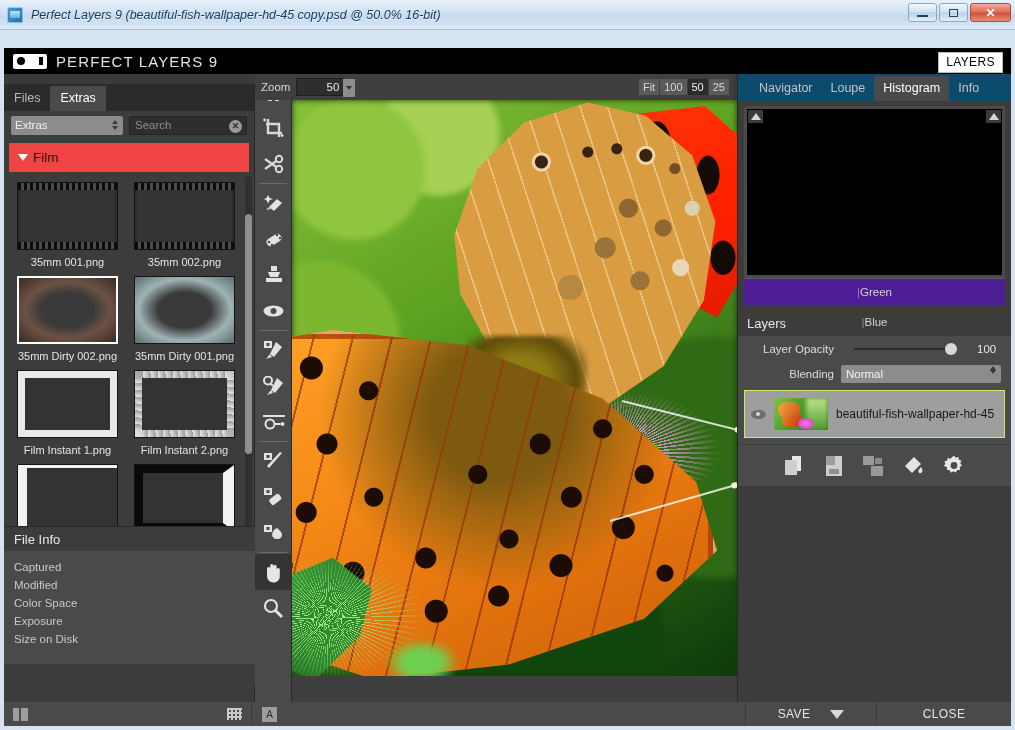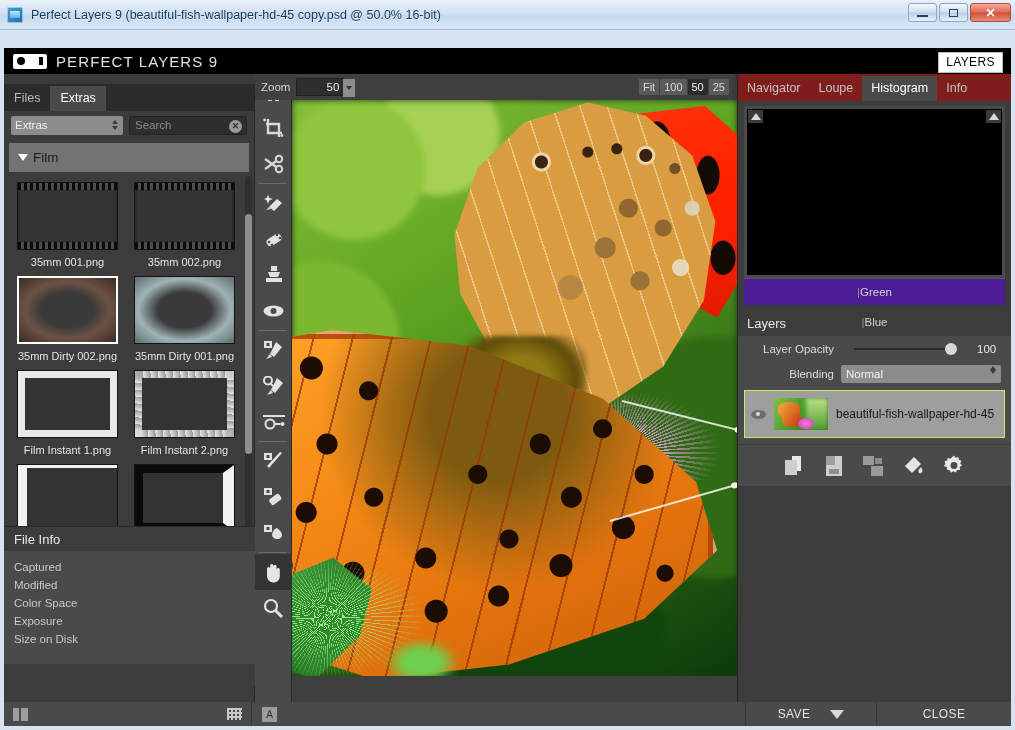--- a/index.html
+++ b/index.html
@@ -25,20 +25,21 @@
     position:relative; flex:none;
     box-shadow:inset 0 0 0 1px rgba(255,255,255,.5);
   }
   .win-icon:after{
     content:""; position:absolute; left:3px; top:4px; width:10px; height:7px;
     background:linear-gradient(#bfe4f7,#5fb4e5); border-radius:1px;
   }
   .win-title {
     margin-left:8px; font-size:12.5px; color:#133b63; white-space:nowrap;
     text-shadow:0 1px 0 rgba(255,255,255,.65);
+    font-style:italic;
   }
   .win-btns { position:absolute; right:4px; top:3px; display:flex; gap:2px; }
   .win-btn {
     width:29px; height:19px; border:1px solid #8ba8c4; border-radius:3px;
     background:linear-gradient(to bottom,#f3f8fc,#cfe0f1 48%,#bad0e6 52%,#e3eef9);
     display:flex; align-items:center; justify-content:center;
     color:#20435f; font-size:10px; line-height:1;
   }
   .win-btn.close {
     width:41px;
@@ -119,21 +120,21 @@
   .searchbox {
     flex:1; height:19px; background:#2e2e2e; border:1px solid #232323; border-radius:2px;
     display:flex; align-items:center; padding:0 5px; position:relative;
     color:#8d8d8d; font-size:11.5px;
   }
   .clear-x {
     position:absolute; right:4px; top:3px; width:13px;height:13px;border-radius:50%;
     background:#9a9a9a; color:#2e2e2e; font-size:9px; line-height:13px; text-align:center; font-weight:bold;
   }
   .cat-header {
-    height:29px; margin:4px 5px 0; background:#737373; color:#1a1a1a;
+    height:29px; margin:4px 5px 0; background:#ef4444; color:#1a1a1a;
     display:flex; align-items:center; font-size:13.5px; padding-left:24px; position:relative;
   }
   .cat-header .caret {
     position:absolute; left:9px; top:11px; width:0;height:0;
     border-left:5.5px solid transparent;border-right:5.5px solid transparent;border-top:7px solid #fff;
   }
   .thumbgrid {
     position:absolute; left:5px; top:90px; width:241px; height:472px;
     overflow:hidden;
   }
@@ -381,21 +382,21 @@
   }
   .canvas-bottomgap{
     position:absolute; left:0; bottom:0; width:445px; height:26px; background:#3f3f3f;
   }
 
   
   .rightpanel {
     position:absolute; right:0; top:0; width:274px; height:628px; background:#3c3c3c;
     border-left:1px solid #262626;
   }
-  .rtabs { height:27px; background:#7f1d1d; display:flex; align-items:flex-end; padding-left:0;}
+  .rtabs { height:27px; background:#0c4a6e; display:flex; align-items:flex-end; padding-left:12px;}
   .rtabs .tab { font-size:12.5px; color:#c3c3c3; padding:5px 9px 6px; }
   .rtabs .tab.active { background:#4a4a4a; color:#fff; }
   .histwrap {
     margin:5px 6px 0; height:172px; background:#4a4a4a; padding:3px;
     position:relative;
   }
   .histbox { width:100%; height:100%; background:#000; position:relative; }
   .tri {
     position:absolute; width:15px; height:13px; background:#3b3b3b;
     display:flex; align-items:center; justify-content:center;

